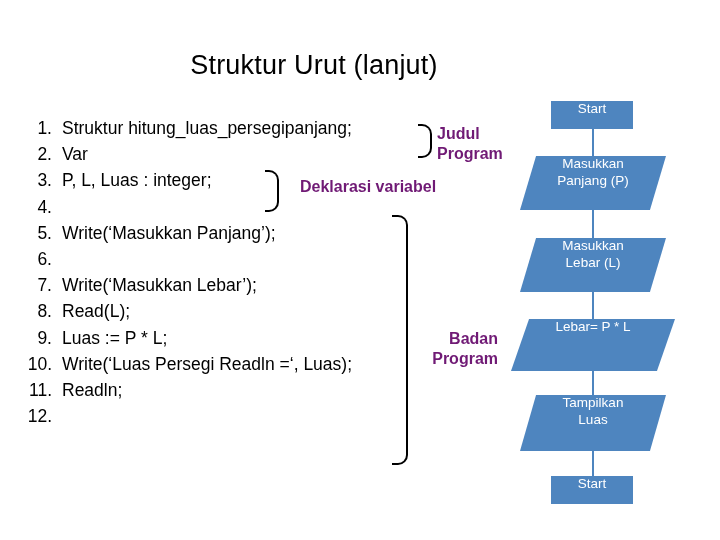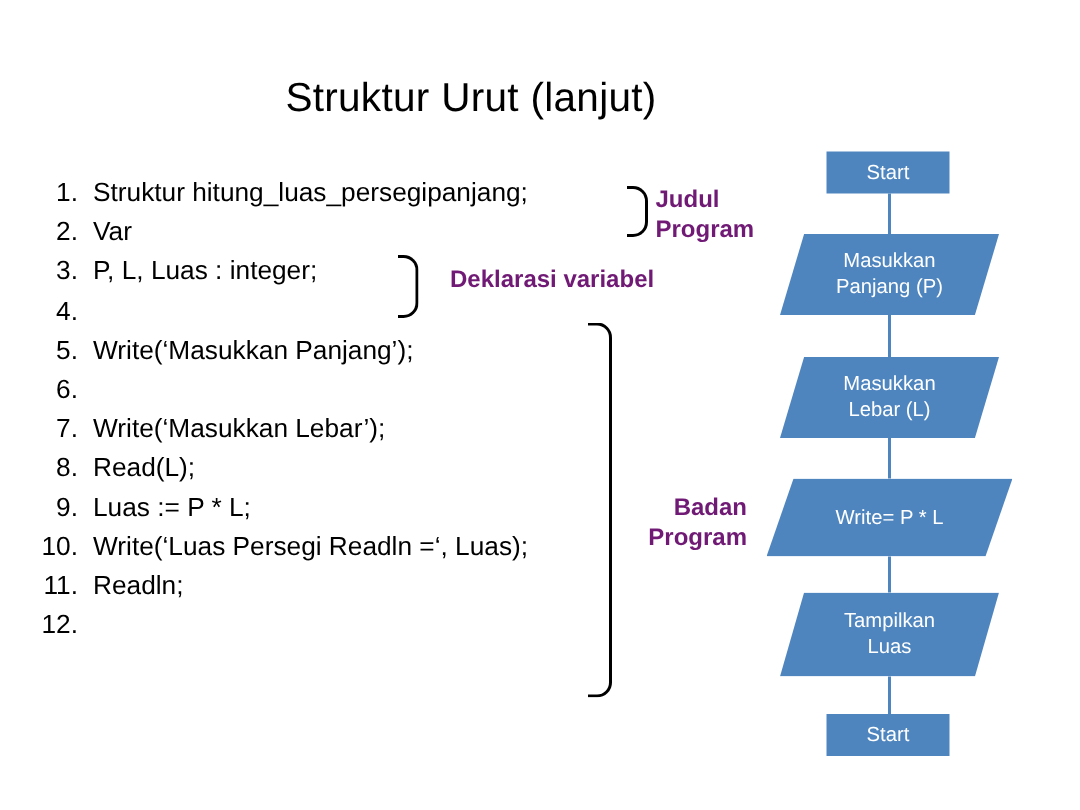--- a/index.html
+++ b/index.html
@@ -88,21 +88,21 @@
   }
 
   
   .flow-shape {
     position: absolute;
     background: #4e85bf;
     color: #ffffff;
     font-size: 13.5px;
     line-height: 1.25;
     display: flex;
-    align-items: center;
+    align-items: flex-start;
     justify-content: center;
     text-align: center;
   }
   .flow-rect { }
   .flow-para {
     
     clip-path: polygon(11% 0%, 100% 0%, 89% 100%, 0% 100%);
   }
   .flow-conn {
     position: absolute;
@@ -198,21 +198,21 @@
   </div>
 
   <div class="flow-shape flow-para" style="left:520px; top:238px; width:146px; height:54px;">
     <div>
       <div>Masukkan</div>
       <div>Lebar (L)</div>
     </div>
   </div>
 
   <div class="flow-shape flow-para" style="left:511px; top:319px; width:164px; height:52px;">
-    <span>Write= P * L</span>
+    <span>Lebar= P * L</span>
   </div>
 
   <div class="flow-shape flow-para" style="left:520px; top:395px; width:146px; height:56px;">
     <div>
       <div>Tampilkan</div>
       <div>Luas</div>
     </div>
   </div>
 
   <div class="flow-shape flow-rect" style="left:551px; top:476px; width:82px; height:28px;">

